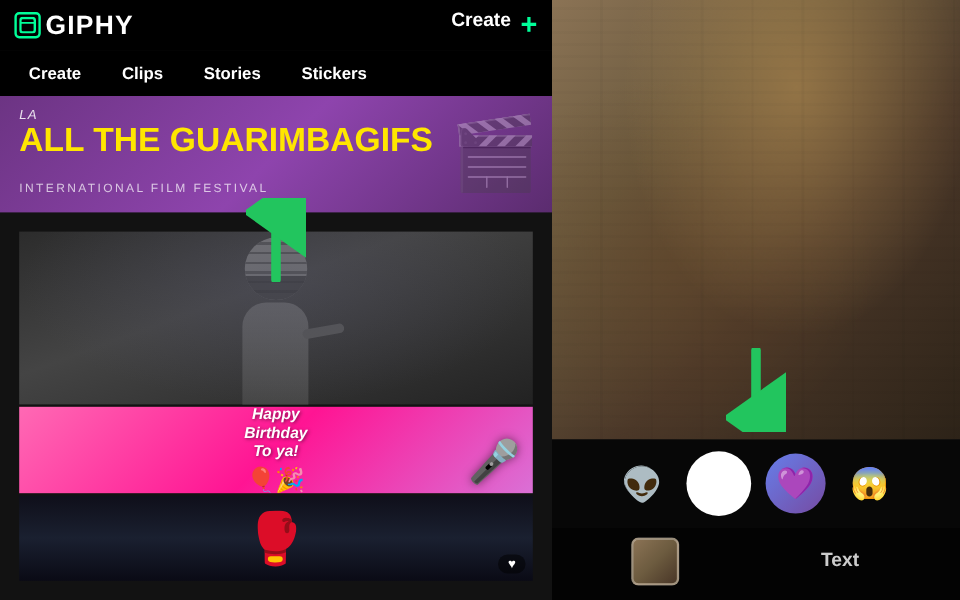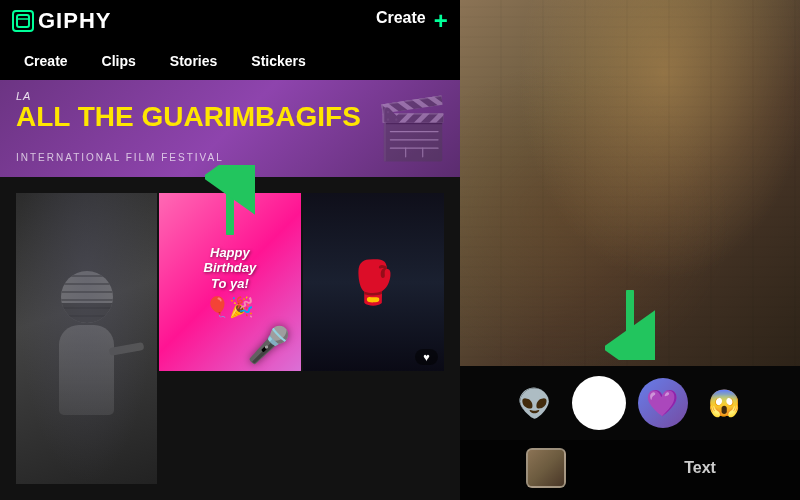--- a/index.html
+++ b/index.html
@@ -171,21 +171,21 @@
     }
 
     .arrow-up svg {
       width: 50px;
       height: 70px;
     }
 
     
     .giphy-grid {
       display: grid;
-      grid-template-columns: 1fr 1fr 1fr;
+      grid-template-columns: 1fr;
       gap: 2px;
       padding: 16px;
       flex: 1;
       overflow: hidden;
     }
 
     .grid-cell {
       background: #333;
       overflow: hidden;
       position: relative;

